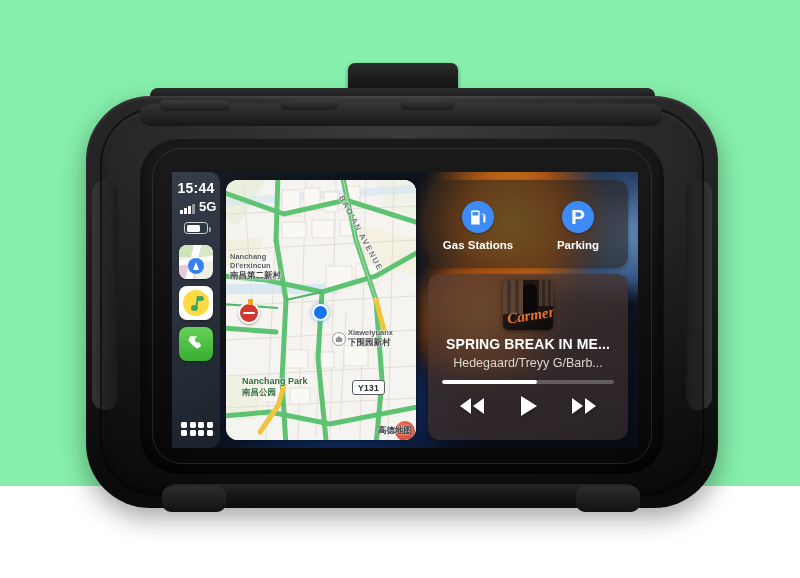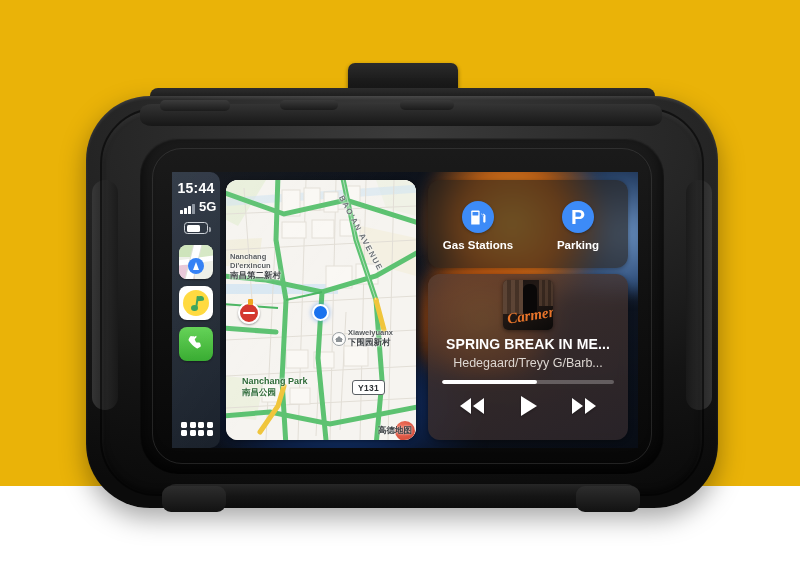--- a/index.html
+++ b/index.html
@@ -2,21 +2,21 @@
 <html><head>
 <meta charset="utf-8">
 <style>
   * { box-sizing: border-box; margin: 0; padding: 0; }
   html, body {
     width: 800px; height: 578px;
     background: #ffffff;
     font-family: "Liberation Sans", sans-serif;
     overflow: hidden;
   }
-  #stage { position: relative; width: 800px; height: 486px; background:#eab308; }
+  #stage { position: relative; width: 800px; height: 486px; background:#86efac; }
 
   
   .mount-clip {
     position: absolute; left: 348px; top: 63px; width: 110px; height: 36px;
     background: linear-gradient(180deg,#2b2b2b 0%,#1a1a1a 55%,#121212 100%);
     border-radius: 7px 7px 3px 3px;
     box-shadow: 0 2px 4px rgba(0,0,0,.45);
   }
   .mount-bar {
     position: absolute; left: 150px; top: 88px; width: 505px; height: 25px;

